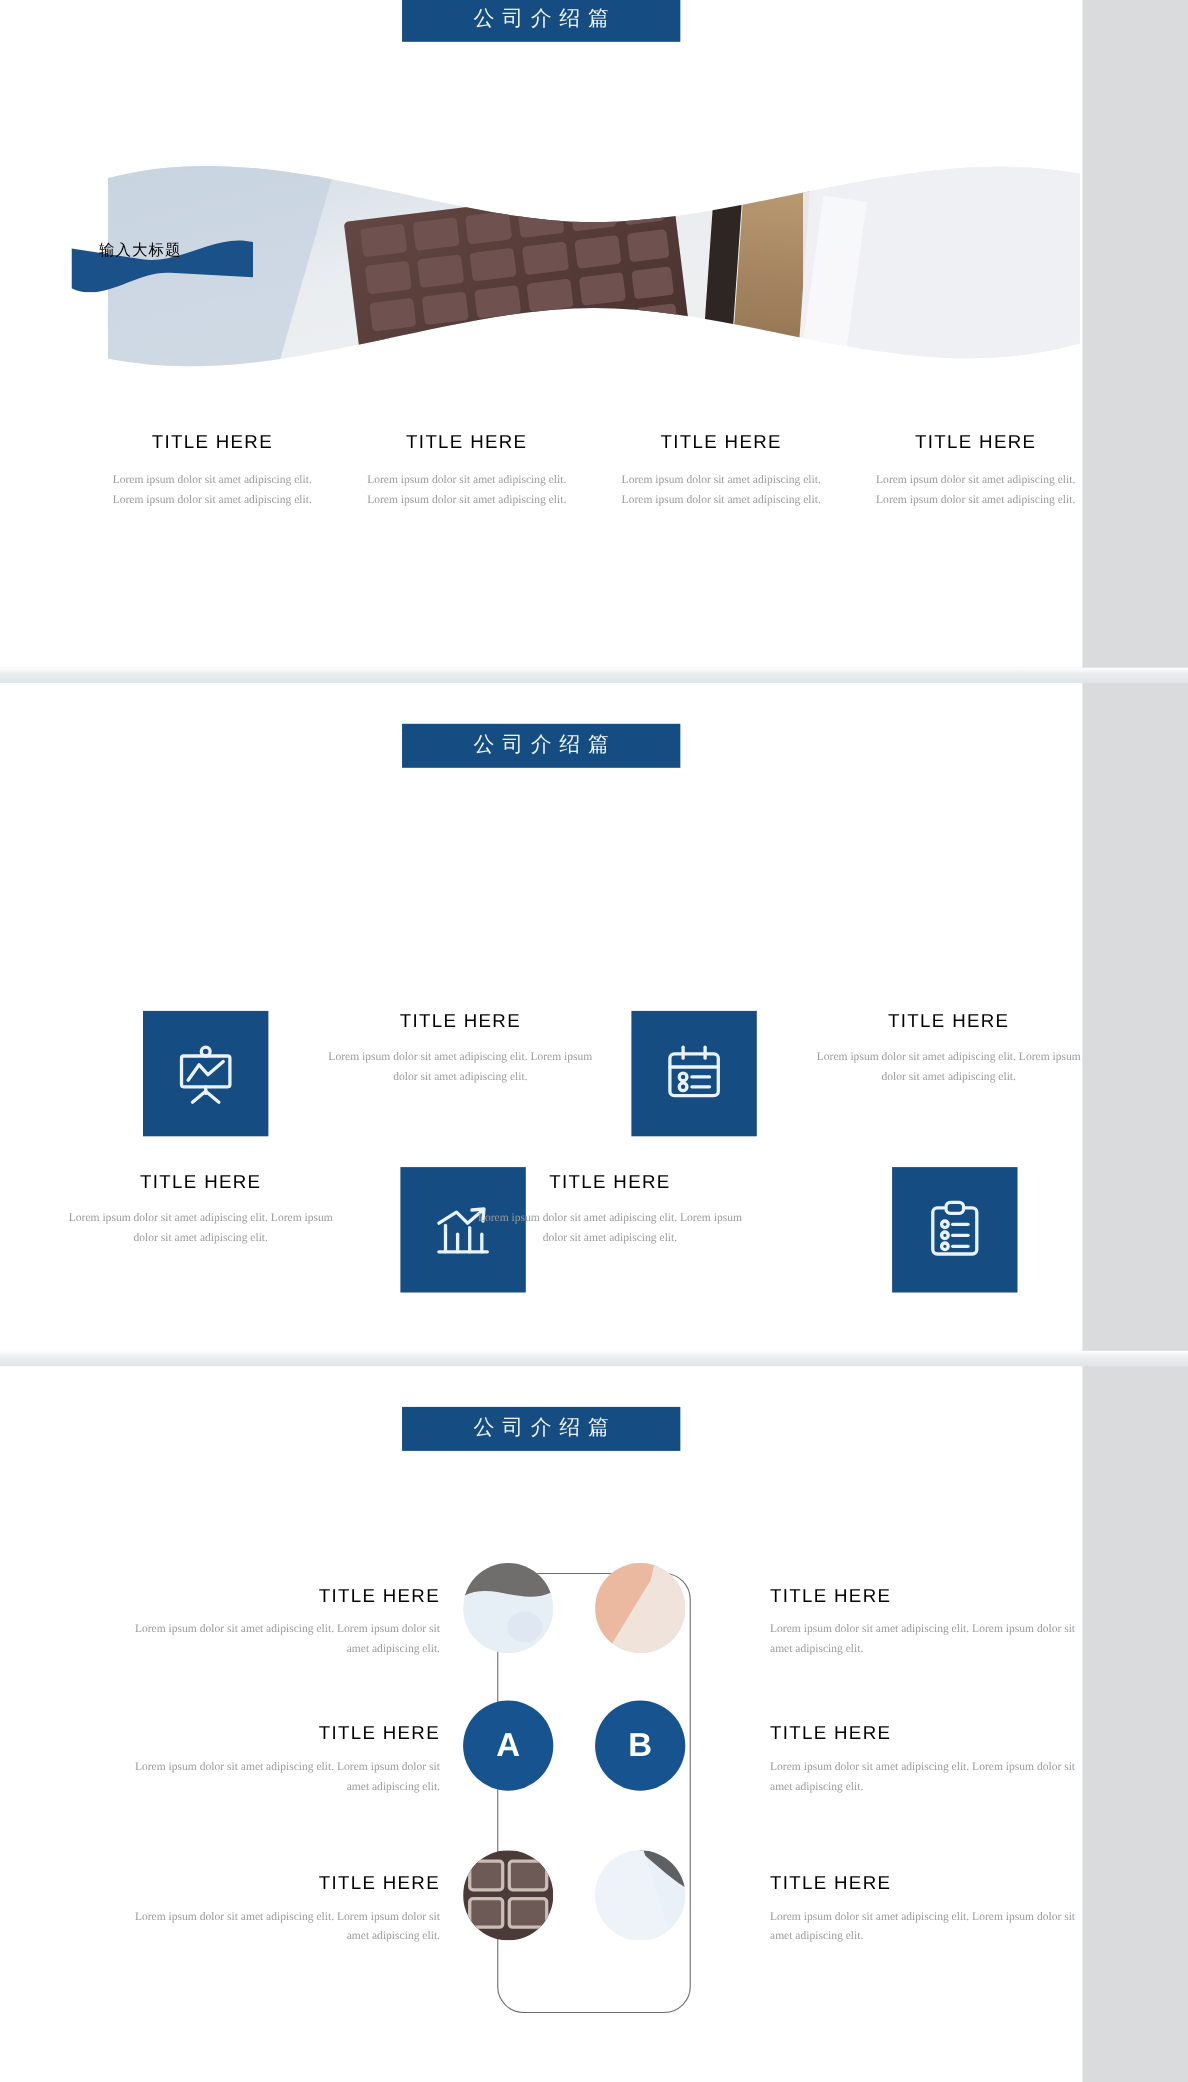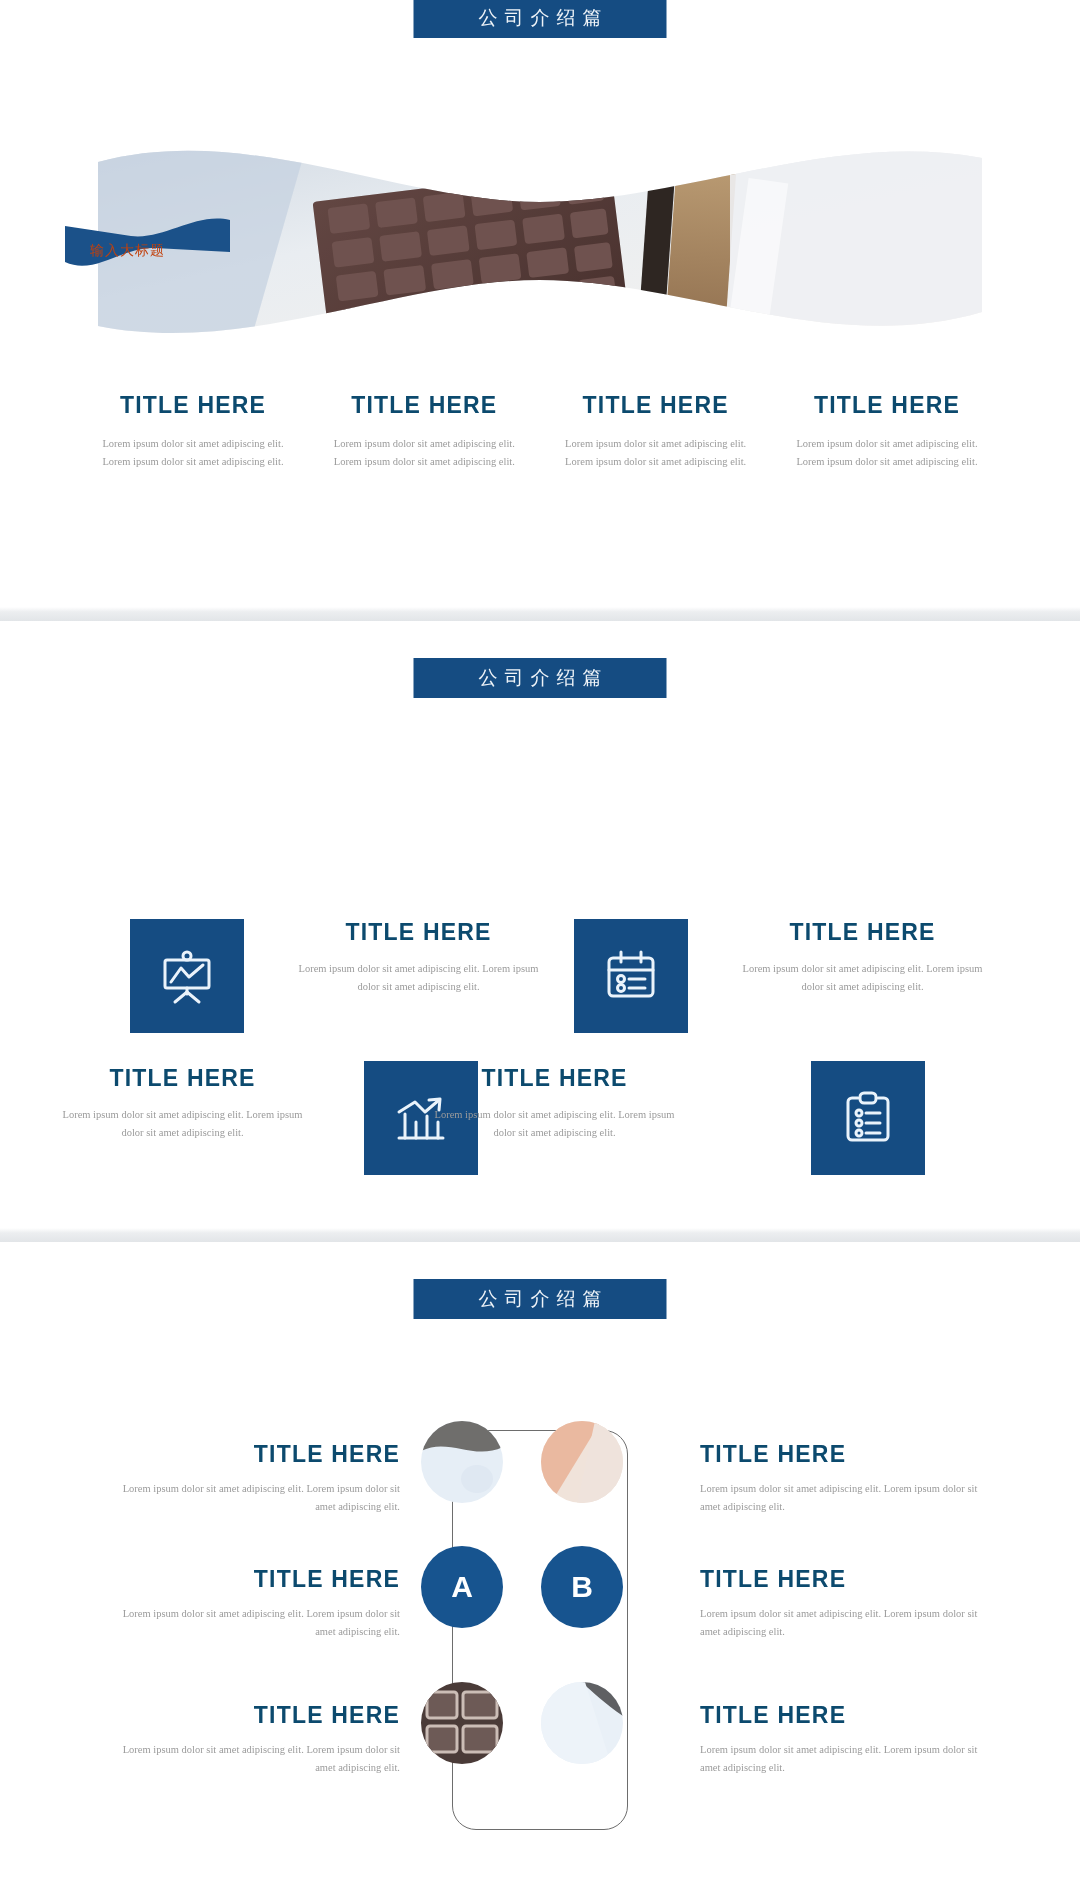--- a/index.html
+++ b/index.html
@@ -5,21 +5,21 @@
   * { box-sizing: border-box; margin: 0; padding: 0; }
   html, body {
     width: 1080px;
     background: #d9dbdd;
     font-family: "Liberation Sans", sans-serif;
   }
   .page { width: 1080px; background: #d9dbdd; }
 
   .slide {
     position: relative;
-    width: 1080px;
+    width: 984px;
     height: 607px;
     background: #ffffff;
     overflow: hidden;
   }
   .slide-gap {
     width: 1080px;
     height: 14px;
     background: linear-gradient(#ffffff 0%, #eceef0 35%, #e2e5e8 100%);
   }
 
@@ -57,41 +57,41 @@
     position: absolute;
     left: 65px;
     top: 218px;
     width: 165px;
     height: 48px;
     z-index: 4;
   }
   .ribbon-label {
     position: absolute;
     left: 90px;
-    top: 242px;
+    top: 219px;
     z-index: 5;
-    color: #c2410c;
+    color: #000000;
     font-size: 14px;
     letter-spacing: 1px;
     white-space: nowrap;
   }
 
   .cols4 {
     position: absolute;
     top: 392px;
     left: 90px;
     width: 900px;
     display: flex;
     justify-content: space-between;
   }
   .col4 { width: 206px; text-align: center; }
   .t-title {
-    color: #0c4a6e;
-    font-size: 23px;
-    font-weight: bold;
+    color: #000000;
+    font-size: 17px;
+    font-weight: normal;
     letter-spacing: 1.2px;
     margin-bottom: 16px;
   }
   .t-body {
     color: #9b9b9b;
     font-size: 10.5px;
     line-height: 1.75;
     font-family: Liberation Serif, serif;
   }
 

